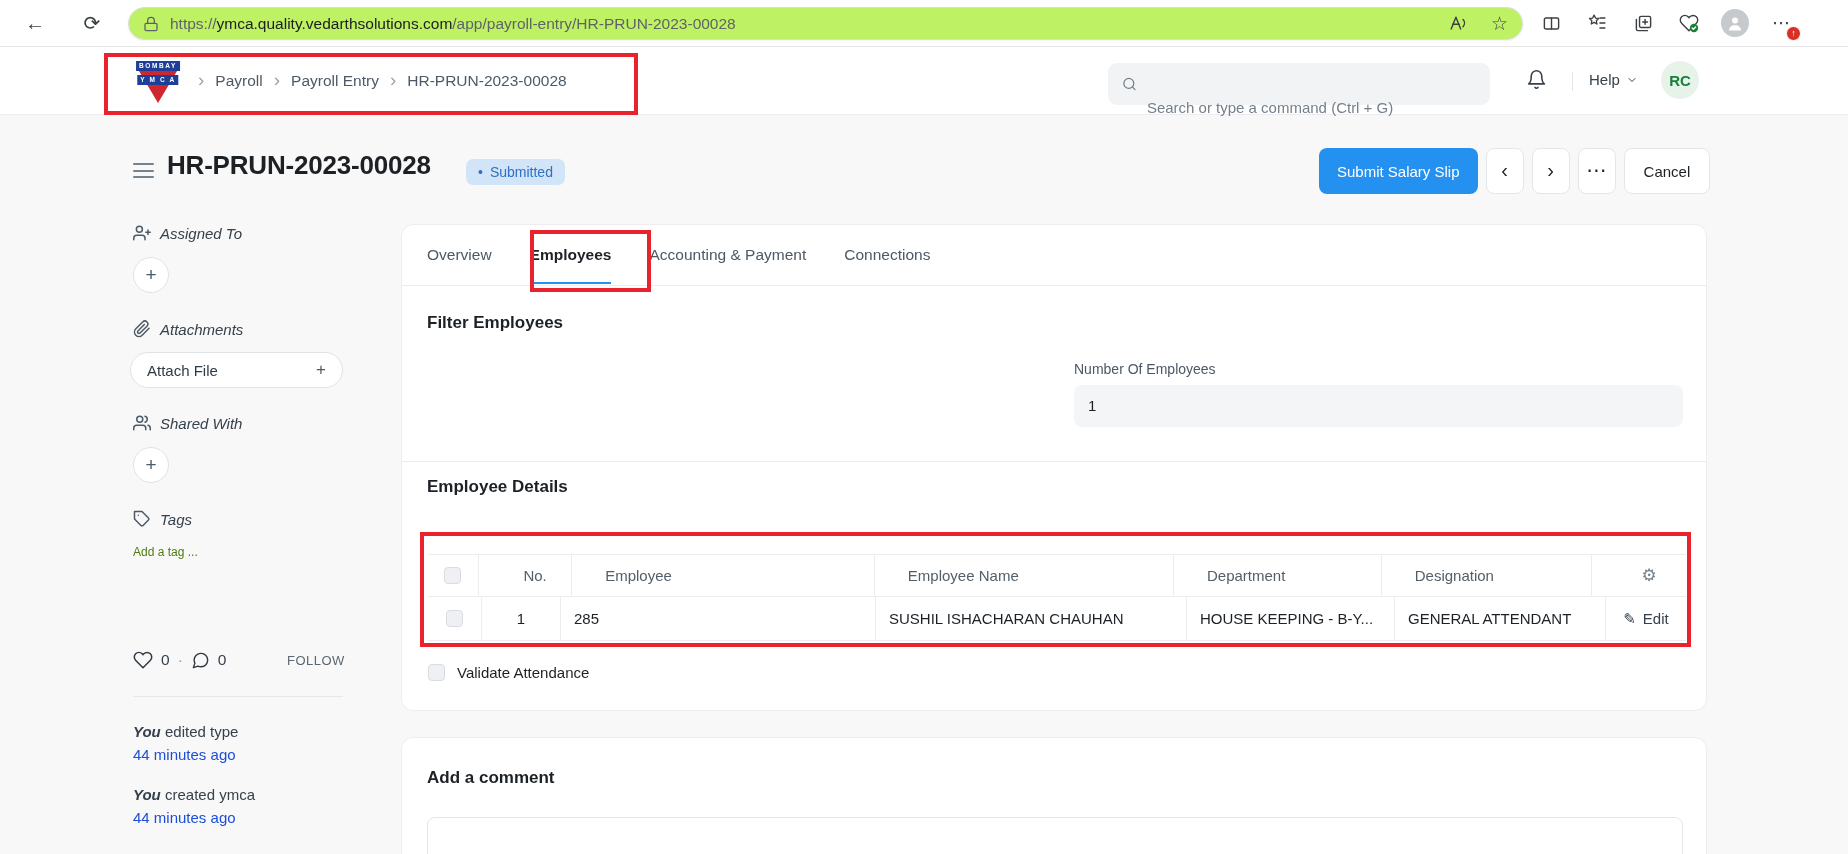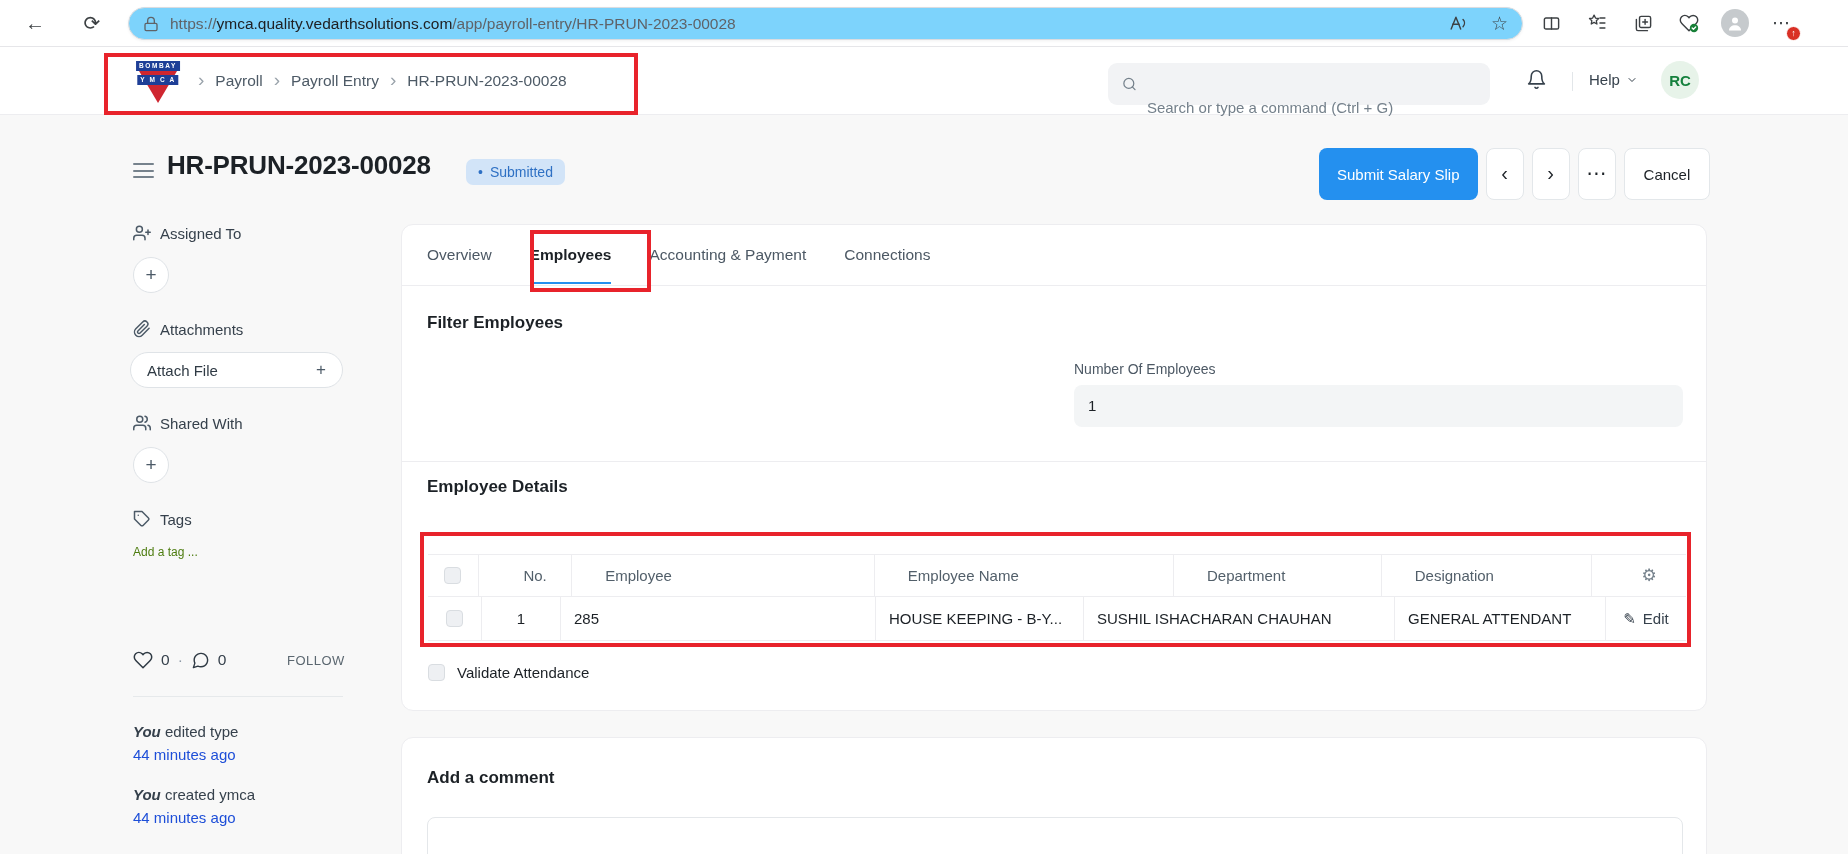--- a/index.html
+++ b/index.html
@@ -4,21 +4,21 @@
 <style>
   * { margin:0; padding:0; box-sizing:border-box; }
   html,body { width:1848px; height:854px; }
   body { font-family:"Liberation Sans","DejaVu Sans",sans-serif; }
   #screen { position:relative; width:1848px; height:854px; background:#f8f8f8; overflow:hidden; }
   svg.ic { fill:none; stroke:currentColor; stroke-width:2; stroke-linecap:round; stroke-linejoin:round; display:block; }
 
   
   .browser-bar { position:absolute; top:0; left:0; right:0; height:47px; background:#fff; border-bottom:1px solid #e6e6e9; z-index:5; }
   .nav-glyph { position:absolute; top:0; height:46px; width:36px; display:flex; align-items:center; justify-content:center; font-size:20px; color:#3c4043; cursor:pointer; }
-  .url-pill { position:absolute; left:128px; top:7px; width:1395px; height:33px; border:1px solid #dadce0; border-radius:17px; background:#7dd3fc; display:flex; align-items:center; padding:0 14px; gap:11px; box-shadow:0 1px 3px rgba(0,0,0,.06); }
+  .url-pill { position:absolute; left:128px; top:7px; width:1395px; height:33px; border:1px solid #dadce0; border-radius:17px; background:#bef264; display:flex; align-items:center; padding:0 14px; gap:11px; box-shadow:0 1px 3px rgba(0,0,0,.06); }
   .url-text { font-size:15.5px; color:#5f6368; white-space:nowrap; overflow:hidden; }
   .u-host { color:#202124; }
   .pill-right { margin-left:auto; display:flex; align-items:center; gap:24px; color:#3c4043; }
   .pill-star { font-size:19px; cursor:pointer; }
   .bar-icons { position:absolute; left:1528px; top:0; height:46px; display:flex; align-items:center; }
   .bar-ic { width:46px; height:46px; display:flex; align-items:center; justify-content:center; color:#3c4043; position:relative; cursor:pointer; }
   .avatar-gray { width:28px; height:28px; border-radius:50%; background:#c6cacd; display:flex; align-items:center; justify-content:center; }
   .more-dots { font-size:18px; color:#3c4043; }
   .upd-badge { position:absolute; right:3px; bottom:5px; width:15px; height:15px; border-radius:50%; background:#d93025; color:#fff; font-size:9px; line-height:13px; text-align:center; border:1.5px solid #fff; }
 
@@ -39,28 +39,28 @@
   .hdr-divider { position:absolute; left:1572px; top:25px; width:1px; height:19px; background:#e2e6e9; }
   .help-btn { position:absolute; left:1589px; top:24px; display:flex; align-items:center; gap:6px; font-size:15px; color:#36414c; cursor:pointer; }
   .rc-avatar { position:absolute; left:1661px; top:14px; width:38px; height:38px; border-radius:50%; background:#e7f3e9; color:#15803d; font-size:15px; font-weight:600; display:flex; align-items:center; justify-content:center; cursor:pointer; }
 
   
   .menu-toggle { position:absolute; left:133px; top:163px; width:21px; cursor:pointer; }
   .menu-toggle i { display:block; height:2px; background:#76828c; border-radius:1px; margin-bottom:4.5px; }
   .doc-title { position:absolute; left:167px; top:150px; font-size:26px; font-weight:700; color:#1c2126; letter-spacing:-0.2px; }
   .status-badge { position:absolute; left:466px; top:159px; height:26px; border-radius:7px; background:#d2e4f8; color:#2e70c4; font-size:14px; font-weight:500; display:flex; align-items:center; gap:7px; padding:0 12px; }
   .actions { position:absolute; top:148px; left:1319px; display:flex; gap:8px; }
-  .btn { height:52px; border-radius:8px; display:flex; align-items:center; justify-content:center; font-size:15px; cursor:pointer; }
+  .btn { height:46px; border-radius:8px; display:flex; align-items:center; justify-content:center; font-size:15px; cursor:pointer; }
   .btn-primary { background:#2490ef; color:#fff; padding:0 18px; font-weight:500; }
   .btn-light { background:#fff; border:1px solid #e3e7ea; color:#1c2126; }
   .btn-sq { width:38px; font-size:20px; padding-bottom:2px; }
   .btn-cancel { padding:0 19px; }
 
   
-  .side-row { position:absolute; left:133px; display:flex; align-items:center; gap:9px; color:#36414c; font-size:15px; font-weight:500; }
+  .side-row { position:absolute; left:133px; display:flex; align-items:center; gap:9px; color:#36414c; font-size:15px; font-weight:500;font-style:italic; }
   .side-row .s-ic { color:#4c5a67; }
   .plus-circle { position:absolute; left:133px; width:36px; height:36px; border:1px solid #dfe3e7; border-radius:50%; background:#fff; color:#4c5a67; font-size:19px; display:flex; align-items:center; justify-content:center; cursor:pointer; }
   .attach-pill { position:absolute; left:130px; top:352px; width:213px; height:36px; border:1px solid #dfe3e7; border-radius:18px; background:#fff; display:flex; align-items:center; justify-content:space-between; padding:0 16px; font-size:15px; color:#2f3a44; cursor:pointer; }
   .attach-pill .p { color:#4c5a67; font-size:17px; }
   .add-tag { position:absolute; left:133px; top:545px; font-size:12px; color:#4d7c0f; cursor:pointer; }
   .likes-row { position:absolute; left:133px; top:650px; display:flex; align-items:center; gap:8px; color:#36414c; font-size:15.5px; }
   .likes-row .sep { color:#8d99a6; }
   .likes-row .cnt { cursor:pointer; }
   .heart-ic, .bubble-ic { color:#2f3a44; cursor:pointer; }
   .follow { position:absolute; left:287px; top:653px; font-size:13px; letter-spacing:.5px; color:#5b6770; cursor:pointer; }
@@ -329,22 +329,22 @@
         <div class="gc c-gear">
             <span class="gear-glyph">⚙</span>
           </div>
       </div>
       <div class="grid-row body">
         <div class="gc c-check">
             <span class="cb"></span>
           </div>
         <div class="gc c-no">1</div>
         <div class="gc c-emp">285</div>
+        <div class="gc c-name">SUSHIL ISHACHARAN CHAUHAN</div>
         <div class="gc c-dept">HOUSE KEEPING - B-Y...</div>
-        <div class="gc c-name">SUSHIL ISHACHARAN CHAUHAN</div>
         <div class="gc c-desig">GENERAL ATTENDANT</div>
         <div class="gc c-gear">
           <span class="edit-btn">
             <span>✎</span>
             <span>Edit</span>
           </span>
         </div>
       </div>
     </div>
 

